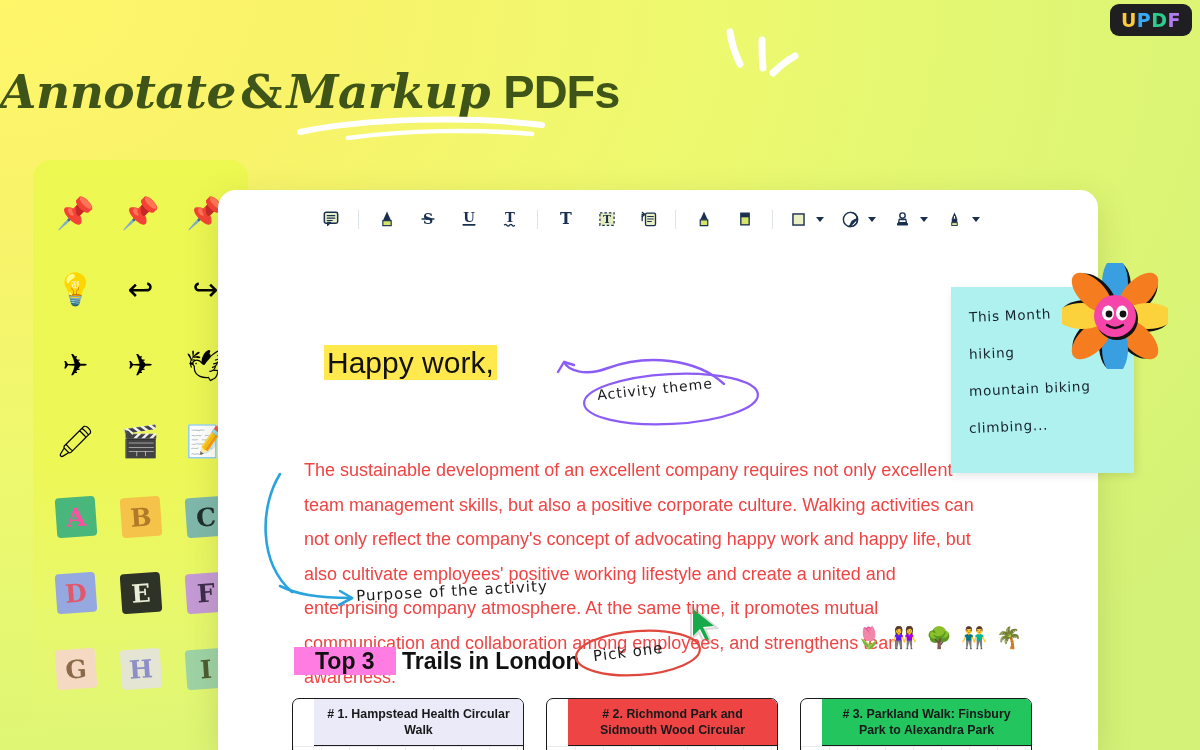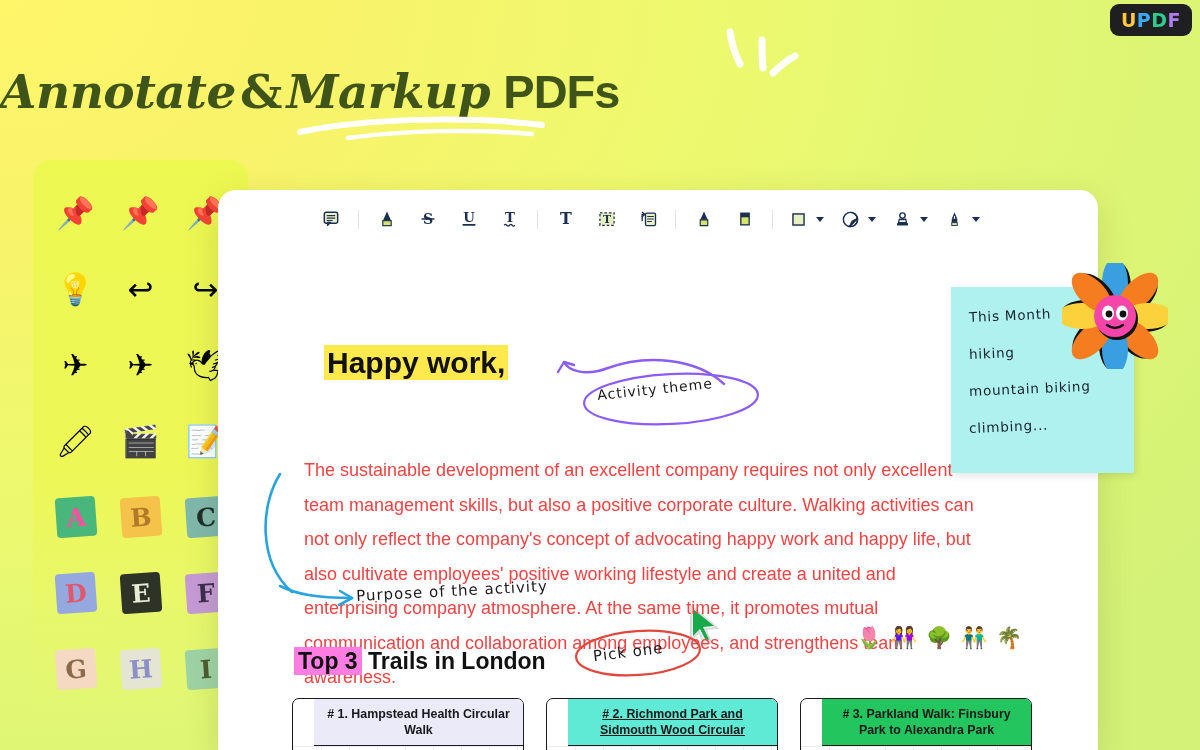--- a/index.html
+++ b/index.html
@@ -122,21 +122,21 @@
     border-top: 5px solid #1b3050;
     margin-left: 4px;
   }
   .tsep { width: 1px; height: 19px; background: #dfe3ea; margin: 0 7px; }
 
   
   .page { position: relative; padding: 10px 0 0 0; height: 502px; }
 
   .hl-title {
     position: absolute; left: 74px; top: 93px;
-    font-size: 30px; font-weight: 700; color: #111;
+    font-size: 30px; font-weight: 400; color: #111;
     line-height: 1.45;
     padding-left: 32px;
   }
   .hl-title span {
     background: #ffe94d;
     box-decoration-break: clone;
     -webkit-box-decoration-break: clone;
     padding: 1px 3px;
   }
 
@@ -145,21 +145,21 @@
     width: 680px;
     font-size: 18px; line-height: 1.92;
     color: #ef4444;
   }
 
   .top3 {
     position: absolute; left: 76px; top: 400px;
     font-size: 23px; font-weight: 700; color: #111;
     white-space: nowrap;
   }
-  .top3 .mark { background: #ff7de3; padding: 1px 4px; }
+  .top3 .mark { background: #ff7de3; padding: 1px 21px; }
 
   .emoji-row {
     position: absolute; left: 638px; top: 378px;
     font-size: 21px; letter-spacing: 9px;
     font-family: "DejaVu Sans", sans-serif;
   }
 
   
   .anno { position: absolute; pointer-events: none; }
   .hand {
@@ -437,21 +437,21 @@
     <div class="anno hand" style="left:375px; top:395px; font-size:15px; transform:rotate(-7deg);">Pick one</div>
 
     <div class="emoji-row" id="emoji-row"><span>🌷</span><span>👭</span><span>🌳</span><span>👬</span><span>🌴</span></div>
 
     <div class="cards" id="cards">
         <div class="card">
           <div class="card-head" style="background: rgb(235, 234, 248);"># 1. Hampstead Health Circular Walk</div>
           <div class="card-body"></div>
         </div>
         <div class="card">
-          <div class="card-head" style="background: #5eead4; text-decoration: underline;"># 2. Richmond Park and Sidmouth Wood Circular</div>
+          <div class="card-head" style="background: #ef4444;"># 2. Richmond Park and Sidmouth Wood Circular</div>
           <div class="card-body"></div>
         </div>
         <div class="card">
           <div class="card-head" style="background: #22c55e;"># 3. Parkland Walk: Finsbury Park to Alexandra Park</div>
           <div class="card-body"></div>
         </div>
       </div>
   </div>
 </div>
 

